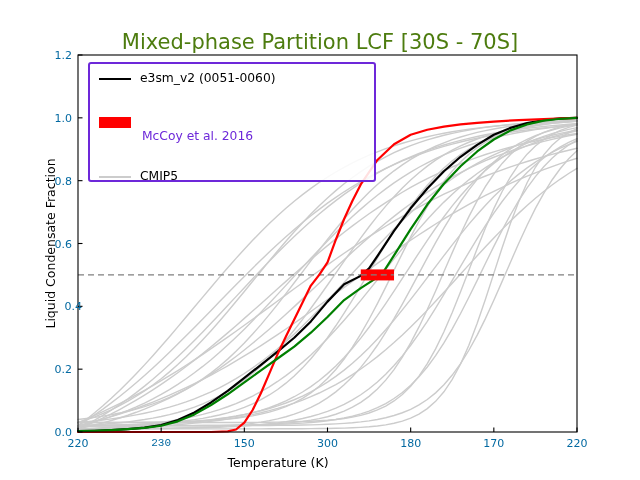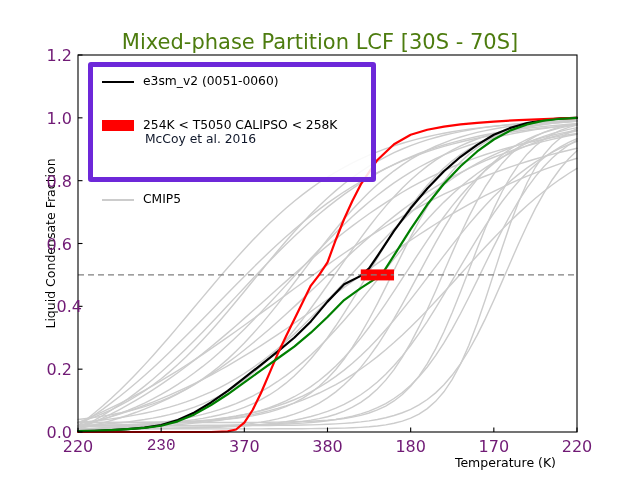--- a/index.html
+++ b/index.html
@@ -38,52 +38,52 @@
   }
   .axis-label {
     position: absolute;
     font-size: 12.5px;
     color: #000000;
   }
   #xlabel {
     left: 0;
     top: 455px;
     width: 556px;
-    text-align: right;
+    text-align: center;
   }
   #ylabel {
     left: -100px;
     top: 236px;
     width: 300px;
     text-align: center;
     transform: rotate(-90deg);
     transform-origin: center center;
   }
   .tick-text {
     position: absolute;
-    font-size: 16px;
-    color: #701a75;
+    font-size: 11px;
+    color: #0369a1;
   }
   .xtick-text {
     transform: translateX(-50%);
     top: 437px;
   }
   .ytick-text {
     transform: translateY(-50%);
     text-align: right;
     width: 40px;
   }
   #legend-box {
     position: absolute;
     left: 88px;
     top: 62px;
     width: 288px;
     height: 120px;
     background: rgba(255,255,255,0.88);
-    border: 5px solid #6d28d9;
+    border: 2px solid #6d28d9;
     border-radius: 3px;
     box-sizing: border-box;
   }
   .legend-row {
     position: absolute;
     left: 0;
     width: 100%;
     height: 20px;
   }
   .legend-swatch {
@@ -106,21 +106,21 @@
     top: 2px;
     font-size: 12.3px;
     color: #000000;
     white-space: nowrap;
   }
   .legend-label2 {
     position: absolute;
     left: 52px;
     top: 16px;
     font-size: 12.3px;
-    color: #0f172a;
+    color: #6d28d9;
     white-space: nowrap;
   }
 </style>
 </head>
 <body>
 
 <div id="figure">
 
   <div id="chart-title">Mixed-phase Partition LCF [30S - 70S]</div>
 
@@ -174,43 +174,42 @@
       <line x1="78" y1="117.83333333333331" x2="82.5" y2="117.83333333333331" stroke="#000000" stroke-width="1.1"></line>
       <line x1="78" y1="55" x2="82.5" y2="55" stroke="#000000" stroke-width="1.1"></line>
     </svg>
 
   <div class="axis-label" id="xlabel">Temperature (K)</div>
   <div class="axis-label" id="ylabel">Liquid Condensate Fraction</div>
 
   <div id="tick-labels">
       <div class="tick-text xtick-text" style="left: 78px;">220</div>
       <div class="tick-text xtick-text" style="left: 161.167px; font-family: Liberation Mono, monospace;">230</div>
-      <div class="tick-text xtick-text" style="left: 244.333px;">370</div>
-      <div class="tick-text xtick-text" style="left: 327.5px;">380</div>
+      <div class="tick-text xtick-text" style="left: 244.333px;">150</div>
+      <div class="tick-text xtick-text" style="left: 327.5px;">300</div>
       <div class="tick-text xtick-text" style="left: 410.667px;">180</div>
       <div class="tick-text xtick-text" style="left: 493.833px;">170</div>
       <div class="tick-text xtick-text" style="left: 577px;">220</div>
       <div class="tick-text ytick-text" style="top: 432px; left: 32px;">0.0</div>
       <div class="tick-text ytick-text" style="top: 369.167px; left: 32px;">0.2</div>
       <div class="tick-text ytick-text" style="top: 306.333px; left: 42px;">0.4</div>
       <div class="tick-text ytick-text" style="top: 243.5px; left: 32px;">0.6</div>
       <div class="tick-text ytick-text" style="top: 180.667px; left: 32px;">0.8</div>
       <div class="tick-text ytick-text" style="top: 117.833px; left: 32px;">1.0</div>
       <div class="tick-text ytick-text" style="top: 55px; left: 32px;">1.2</div>
     </div>
 
   <div id="legend-box">
       <div class="legend-row" style="top: 5px; height: 22px;">
         <div class="legend-swatch legend-line" style="background: rgb(0, 0, 0);"></div>
         <div class="legend-label">e3sm_v2 (0051-0060)</div>
       </div>
       <div class="legend-row" style="top: 49px; height: 32px;">
         <div class="legend-swatch legend-bar" style="background: rgb(255, 0, 0);"></div>
-        <div class="legend-label">254K &lt; T5050 CALIPSO &lt; 258K</div>
         <div class="legend-label2"> McCoy et al. 2016</div>
       </div>
-      <div class="legend-row" style="top: 103px; height: 22px; margin-top: 20px;">
+      <div class="legend-row" style="top: 103px; height: 22px;">
         <div class="legend-swatch legend-line" style="background: rgb(204, 204, 204);"></div>
         <div class="legend-label">CMIP5</div>
       </div>
     </div>
 
 </div>
 
 </body></html>

